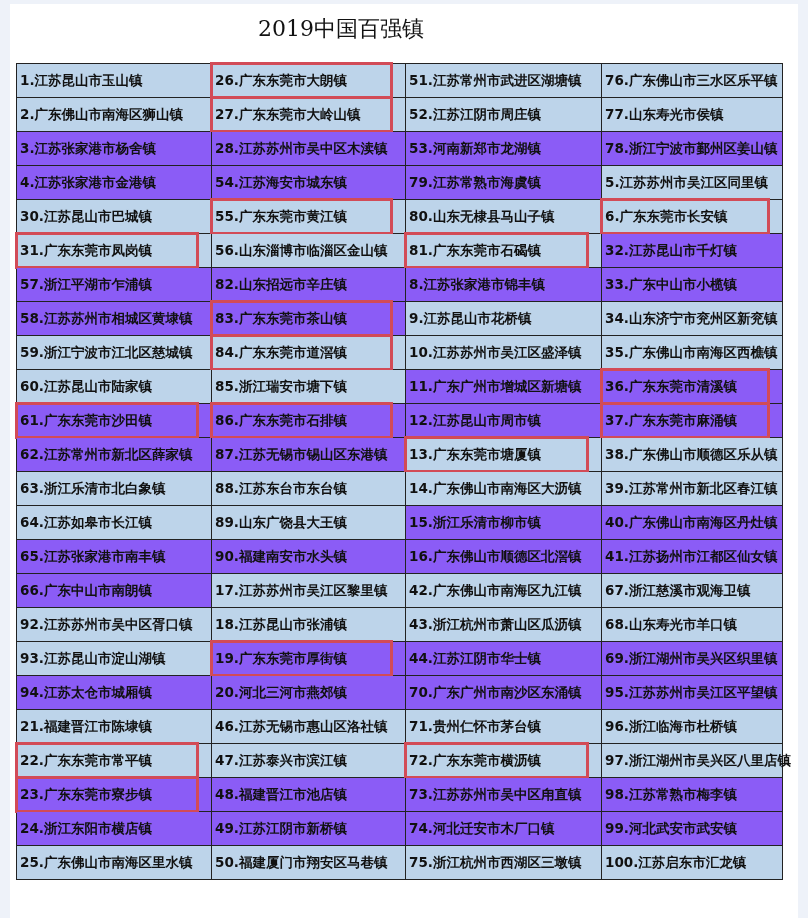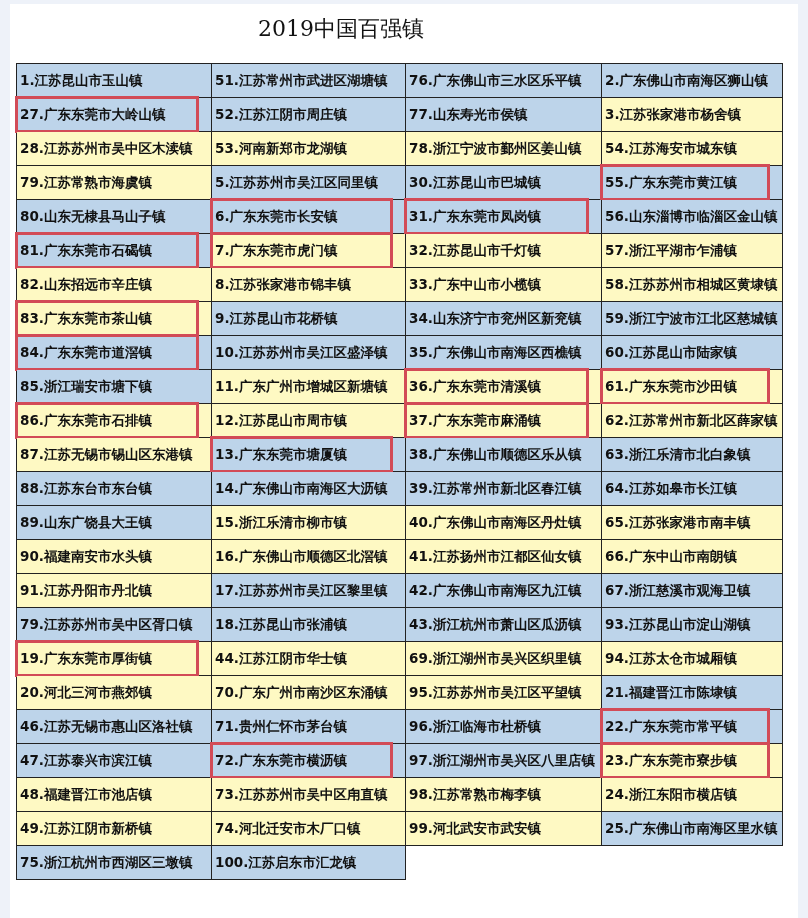--- a/index.html
+++ b/index.html
@@ -32,56 +32,57 @@
     border-bottom: 1.5px solid #222;
     font-size: 13.5px; color: #111;
     display: flex; align-items: center;
     padding-left: 3px;
     white-space: nowrap; overflow: visible;
     position: relative;
     box-sizing: border-box;
     font-family: "DejaVu Sans", "Liberation Sans", sans-serif;
   }
   .cell.blue { background: #bdd4ea; }
-  .cell.white { background: #fef9c3; }
+  .cell.white { background: #8b5cf6; }
   .cell.hl::after {
     content: ""; position: absolute;
     left: -2px; top: -2px; right: 12px; bottom: -2px;
     border: 3px solid #d24b57;
     pointer-events: none;
   }
 </style>
 </head>
 <body>
 
 <div class="page"></div>
 <div class="title">2019中国百强镇</div>
 <div class="grid" id="grid">
     <div class="cell blue">1.江苏昆山市玉山镇</div>
+    <div class="cell blue hl">26.广东东莞市大朗镇</div>
     <div class="cell blue">51.江苏常州市武进区湖塘镇</div>
     <div class="cell blue">76.广东佛山市三水区乐平镇</div>
     <div class="cell blue">2.广东佛山市南海区狮山镇</div>
     <div class="cell blue hl">27.广东东莞市大岭山镇</div>
     <div class="cell blue">52.江苏江阴市周庄镇</div>
     <div class="cell blue">77.山东寿光市侯镇</div>
     <div class="cell white">3.江苏张家港市杨舍镇</div>
     <div class="cell white">28.江苏苏州市吴中区木渎镇</div>
     <div class="cell white">53.河南新郑市龙湖镇</div>
     <div class="cell white">78.浙江宁波市鄞州区姜山镇</div>
+    <div class="cell white">4.江苏张家港市金港镇</div>
     <div class="cell white">54.江苏海安市城东镇</div>
     <div class="cell white">79.江苏常熟市海虞镇</div>
     <div class="cell blue">5.江苏苏州市吴江区同里镇</div>
     <div class="cell blue">30.江苏昆山市巴城镇</div>
     <div class="cell blue hl">55.广东东莞市黄江镇</div>
     <div class="cell blue">80.山东无棣县马山子镇</div>
     <div class="cell blue hl">6.广东东莞市长安镇</div>
     <div class="cell blue hl">31.广东东莞市凤岗镇</div>
     <div class="cell blue">56.山东淄博市临淄区金山镇</div>
     <div class="cell blue hl">81.广东东莞市石碣镇</div>
-    <div class="cell white hl">7.广东东莞市虎门镇</div>
     <div class="cell white">32.江苏昆山市千灯镇</div>
     <div class="cell white">57.浙江平湖市乍浦镇</div>
     <div class="cell white">82.山东招远市辛庄镇</div>
     <div class="cell white">8.江苏张家港市锦丰镇</div>
     <div class="cell white">33.广东中山市小榄镇</div>
     <div class="cell white">58.江苏苏州市相城区黄埭镇</div>
     <div class="cell white hl">83.广东东莞市茶山镇</div>
     <div class="cell blue">9.江苏昆山市花桥镇</div>
     <div class="cell blue">34.山东济宁市兖州区新兖镇</div>
     <div class="cell blue">59.浙江宁波市江北区慈城镇</div>
@@ -106,27 +107,27 @@
     <div class="cell blue">39.江苏常州市新北区春江镇</div>
     <div class="cell blue">64.江苏如皋市长江镇</div>
     <div class="cell blue">89.山东广饶县大王镇</div>
     <div class="cell white">15.浙江乐清市柳市镇</div>
     <div class="cell white">40.广东佛山市南海区丹灶镇</div>
     <div class="cell white">65.江苏张家港市南丰镇</div>
     <div class="cell white">90.福建南安市水头镇</div>
     <div class="cell white">16.广东佛山市顺德区北滘镇</div>
     <div class="cell white">41.江苏扬州市江都区仙女镇</div>
     <div class="cell white">66.广东中山市南朗镇</div>
-    <div class="cell white">91.江苏丹阳市丹北镇</div>
     <div class="cell blue">17.江苏苏州市吴江区黎里镇</div>
     <div class="cell blue">42.广东佛山市南海区九江镇</div>
     <div class="cell blue">67.浙江慈溪市观海卫镇</div>
-    <div class="cell blue">79.江苏苏州市吴中区胥口镇</div>
+    <div class="cell blue">92.江苏苏州市吴中区胥口镇</div>
     <div class="cell blue">18.江苏昆山市张浦镇</div>
     <div class="cell blue">43.浙江杭州市萧山区瓜沥镇</div>
+    <div class="cell blue">68.山东寿光市羊口镇</div>
     <div class="cell blue">93.江苏昆山市淀山湖镇</div>
     <div class="cell white hl">19.广东东莞市厚街镇</div>
     <div class="cell white">44.江苏江阴市华士镇</div>
     <div class="cell white">69.浙江湖州市吴兴区织里镇</div>
     <div class="cell white">94.江苏太仓市城厢镇</div>
     <div class="cell white">20.河北三河市燕郊镇</div>
     <div class="cell white">70.广东广州市南沙区东涌镇</div>
     <div class="cell white">95.江苏苏州市吴江区平望镇</div>
     <div class="cell blue">21.福建晋江市陈埭镇</div>
     <div class="cell blue">46.江苏无锡市惠山区洛社镇</div>
@@ -138,15 +139,16 @@
     <div class="cell blue">97.浙江湖州市吴兴区八里店镇</div>
     <div class="cell white hl">23.广东东莞市寮步镇</div>
     <div class="cell white">48.福建晋江市池店镇</div>
     <div class="cell white">73.江苏苏州市吴中区甪直镇</div>
     <div class="cell white">98.江苏常熟市梅李镇</div>
     <div class="cell white">24.浙江东阳市横店镇</div>
     <div class="cell white">49.江苏江阴市新桥镇</div>
     <div class="cell white">74.河北迁安市木厂口镇</div>
     <div class="cell white">99.河北武安市武安镇</div>
     <div class="cell blue">25.广东佛山市南海区里水镇</div>
+    <div class="cell blue">50.福建厦门市翔安区马巷镇</div>
     <div class="cell blue">75.浙江杭州市西湖区三墩镇</div>
     <div class="cell blue">100.江苏启东市汇龙镇</div>
   </div>
 
 </body></html>

